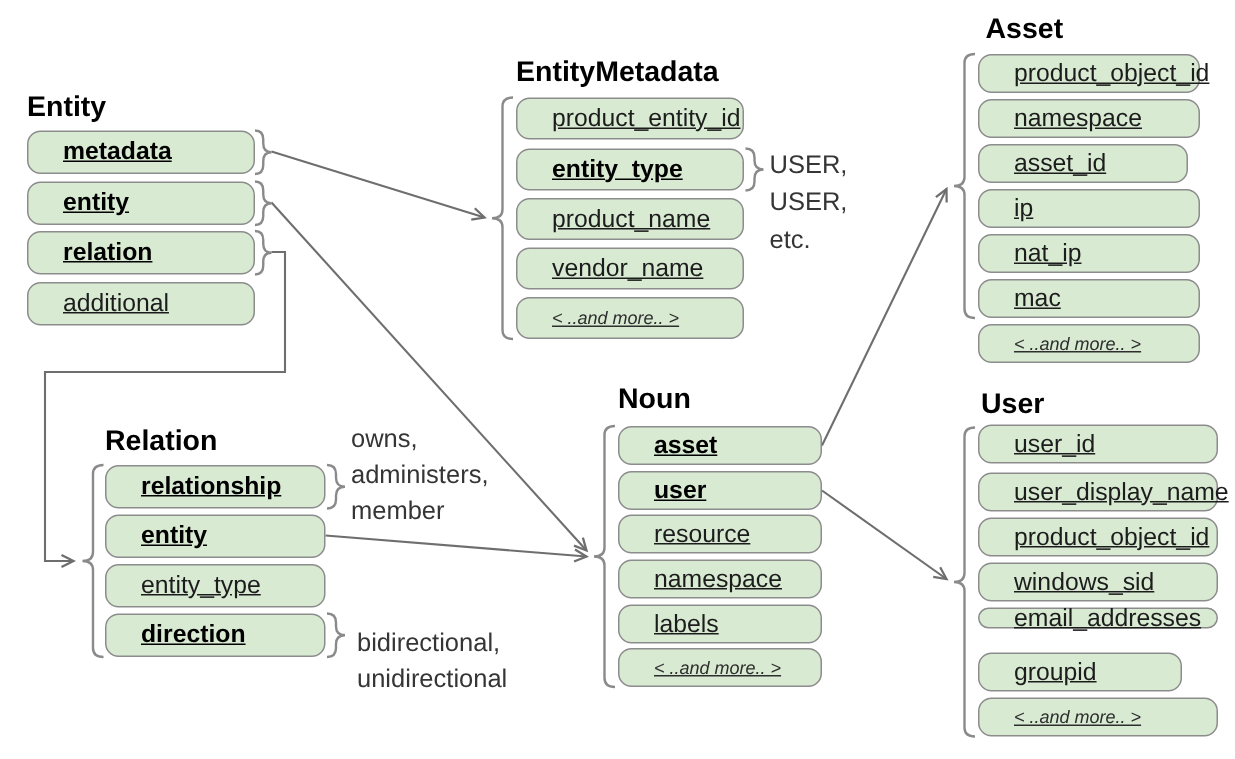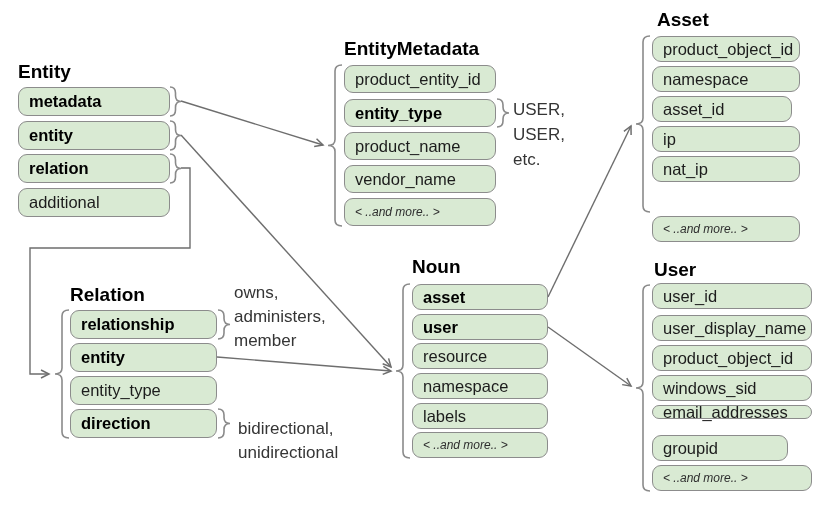--- a/index.html
+++ b/index.html
@@ -1,22 +1,22 @@
 <!DOCTYPE html>
 <html><head>
 <meta charset="utf-8">
 <style>
   html,body{margin:0;padding:0;background:#fff;}
   .stage{position:relative;width:823px;height:506px;background:#ffffff;overflow:hidden;
          font-family:"Liberation Sans",sans-serif;}
   .stage svg{position:absolute;left:0;top:0;}
   .title{position:absolute;font-weight:bold;font-size:19px;color:#000;white-space:nowrap;}
   .row{position:absolute;box-sizing:border-box;background:#d9ead3;border:1.6px solid #8c8c8c;
-       border-radius:9px;display:flex;align-items:center;padding-left:10px;
-       font-size:16.5px;color:#1c1c1c;white-space:nowrap;}
+       border-radius:9px;display:flex;align-items:center;padding-left:23px;
+       font-size:16.5px;color:#1c1c1c;white-space:nowrap;text-decoration:underline;}
   .row.b{font-weight:bold;color:#000;}
   .row.more{font-style:italic;color:#2e2e2e;font-size:12px;}
   .ann{position:absolute;font-size:17px;line-height:25px;color:#353535;white-space:nowrap;}
   .wire{fill:none;stroke:#6e6e6e;stroke-width:1.4;}
   .brace{fill:none;stroke:#8a8a8a;stroke-width:1.6;}
 </style>
 </head>
 <body>
 
 <div class="stage">
@@ -60,20 +60,21 @@
   <div class="row" style="left:344px;top:132px;width:152px;height:28px">product_name</div>
   <div class="row" style="left:344px;top:165px;width:152px;height:28px">vendor_name</div>
   <div class="row more" style="left:344px;top:198px;width:152px;height:28px">&lt; ..and more.. &gt;</div>
 
   <div class="title" style="left:657px;top:9px">Asset</div>
   <div class="row" style="left:652px;top:36px;width:148px;height:26px">product_object_id</div>
   <div class="row" style="left:652px;top:66px;width:148px;height:26px">namespace</div>
   <div class="row" style="left:652px;top:96px;width:140px;height:26px">asset_id</div>
   <div class="row" style="left:652px;top:126px;width:148px;height:26px">ip</div>
   <div class="row" style="left:652px;top:156px;width:148px;height:26px">nat_ip</div>
+  <div class="row" style="left:652px;top:186px;width:148px;height:26px">mac</div>
   <div class="row more" style="left:652px;top:216px;width:148px;height:26px">&lt; ..and more.. &gt;</div>
 
   <div class="title" style="left:412px;top:256px">Noun</div>
   <div class="row b" style="left:412px;top:284px;width:136px;height:26px">asset</div>
   <div class="row b" style="left:412px;top:314px;width:136px;height:26px">user</div>
   <div class="row" style="left:412px;top:343px;width:136px;height:26px">resource</div>
   <div class="row" style="left:412px;top:373px;width:136px;height:26px">namespace</div>
   <div class="row" style="left:412px;top:403px;width:136px;height:26px">labels</div>
   <div class="row more" style="left:412px;top:432px;width:136px;height:26px">&lt; ..and more.. &gt;</div>
 

